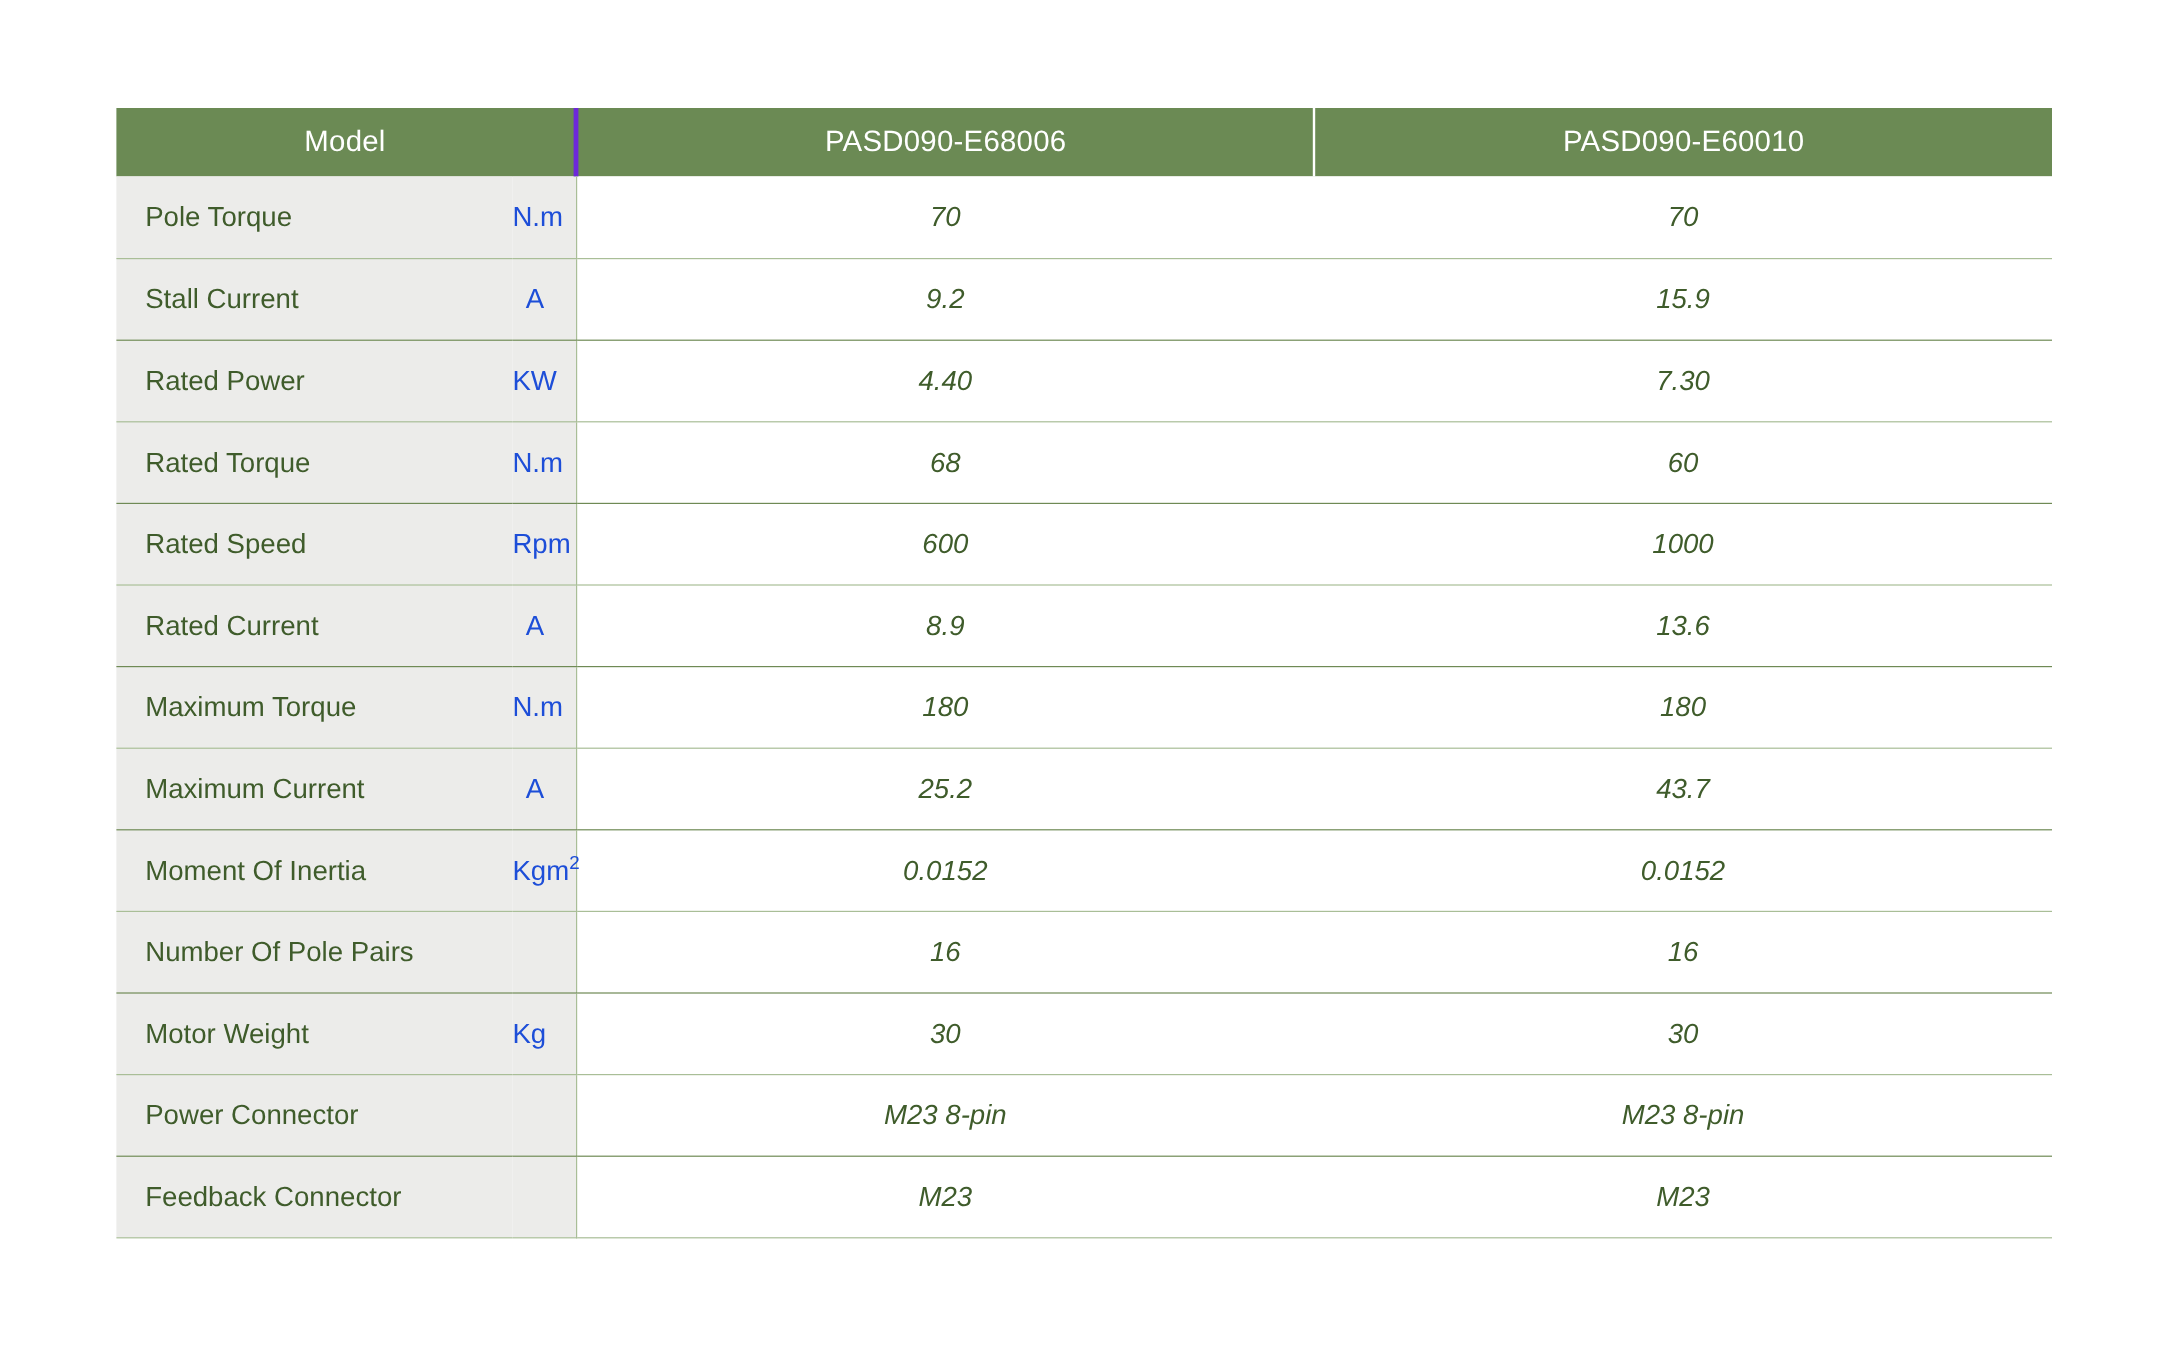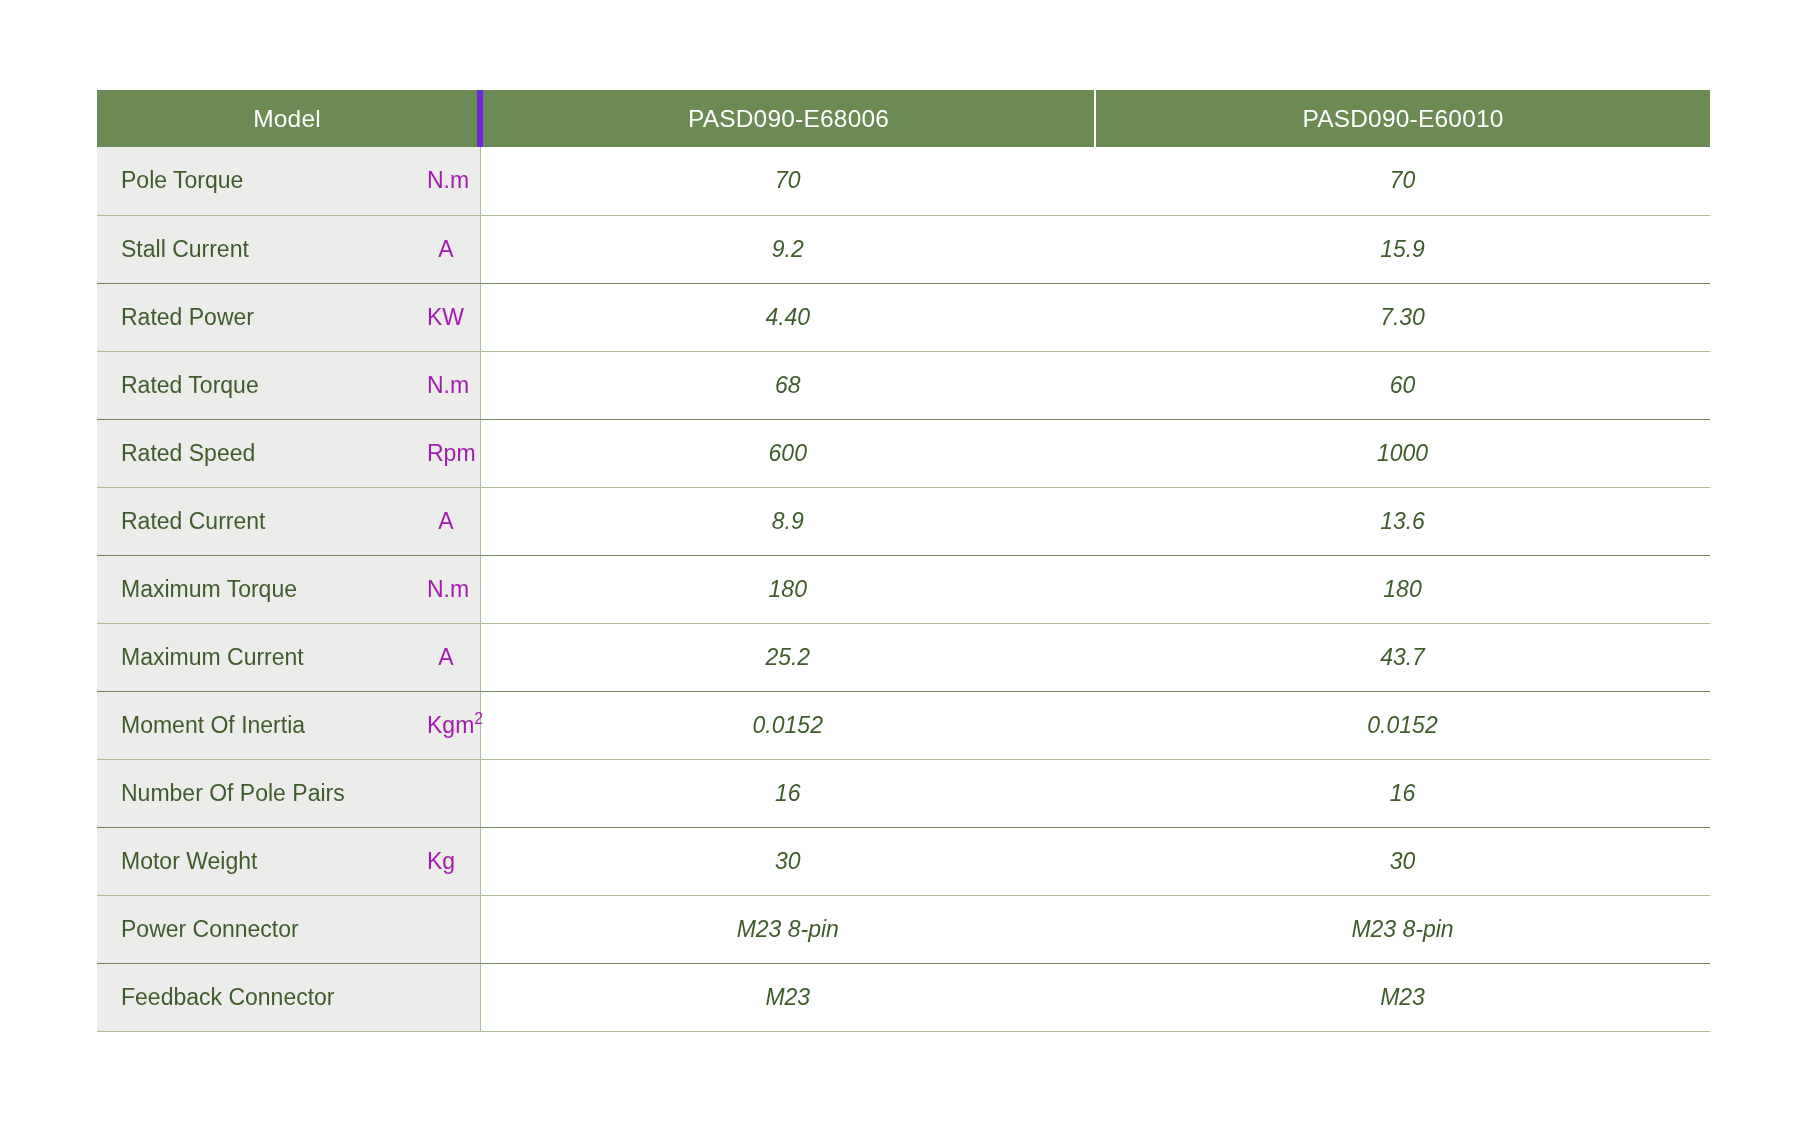--- a/index.html
+++ b/index.html
@@ -47,21 +47,21 @@
     color: #ffffff;
     font-size: 24.5px;
     font-weight: 400;
     height: 57px;
     padding: 0;
     text-align: center;
     vertical-align: middle;
     letter-spacing: 0.2px;
   }
   th.head-model {
-    border-right: 6px solid #6d28d9;
+    border-right: 4px solid #6d28d9;
     margin-top: 23px;
   }
   th.head-v1 {
     border-right: 2px solid #ffffff;
   }
 
   
   tbody tr {
     height: 68px;
   }
@@ -84,21 +84,21 @@
   td.cell-label {
     padding-left: 24px;
     text-align: left;
     color: #3F5C2B;
     white-space: nowrap;
   }
 
   td.cell-unit {
     text-align: right;
     padding-right: 26px;
-    color: #a21caf;
+    color: #1d4ed8;
     border-right: 1.6px solid #A9BE97;
     white-space: nowrap;
   }
 
   td.cell-value {
     background: #ffffff;
     text-align: center;
     color: #3F5C2B;
     font-style: italic;
   }

